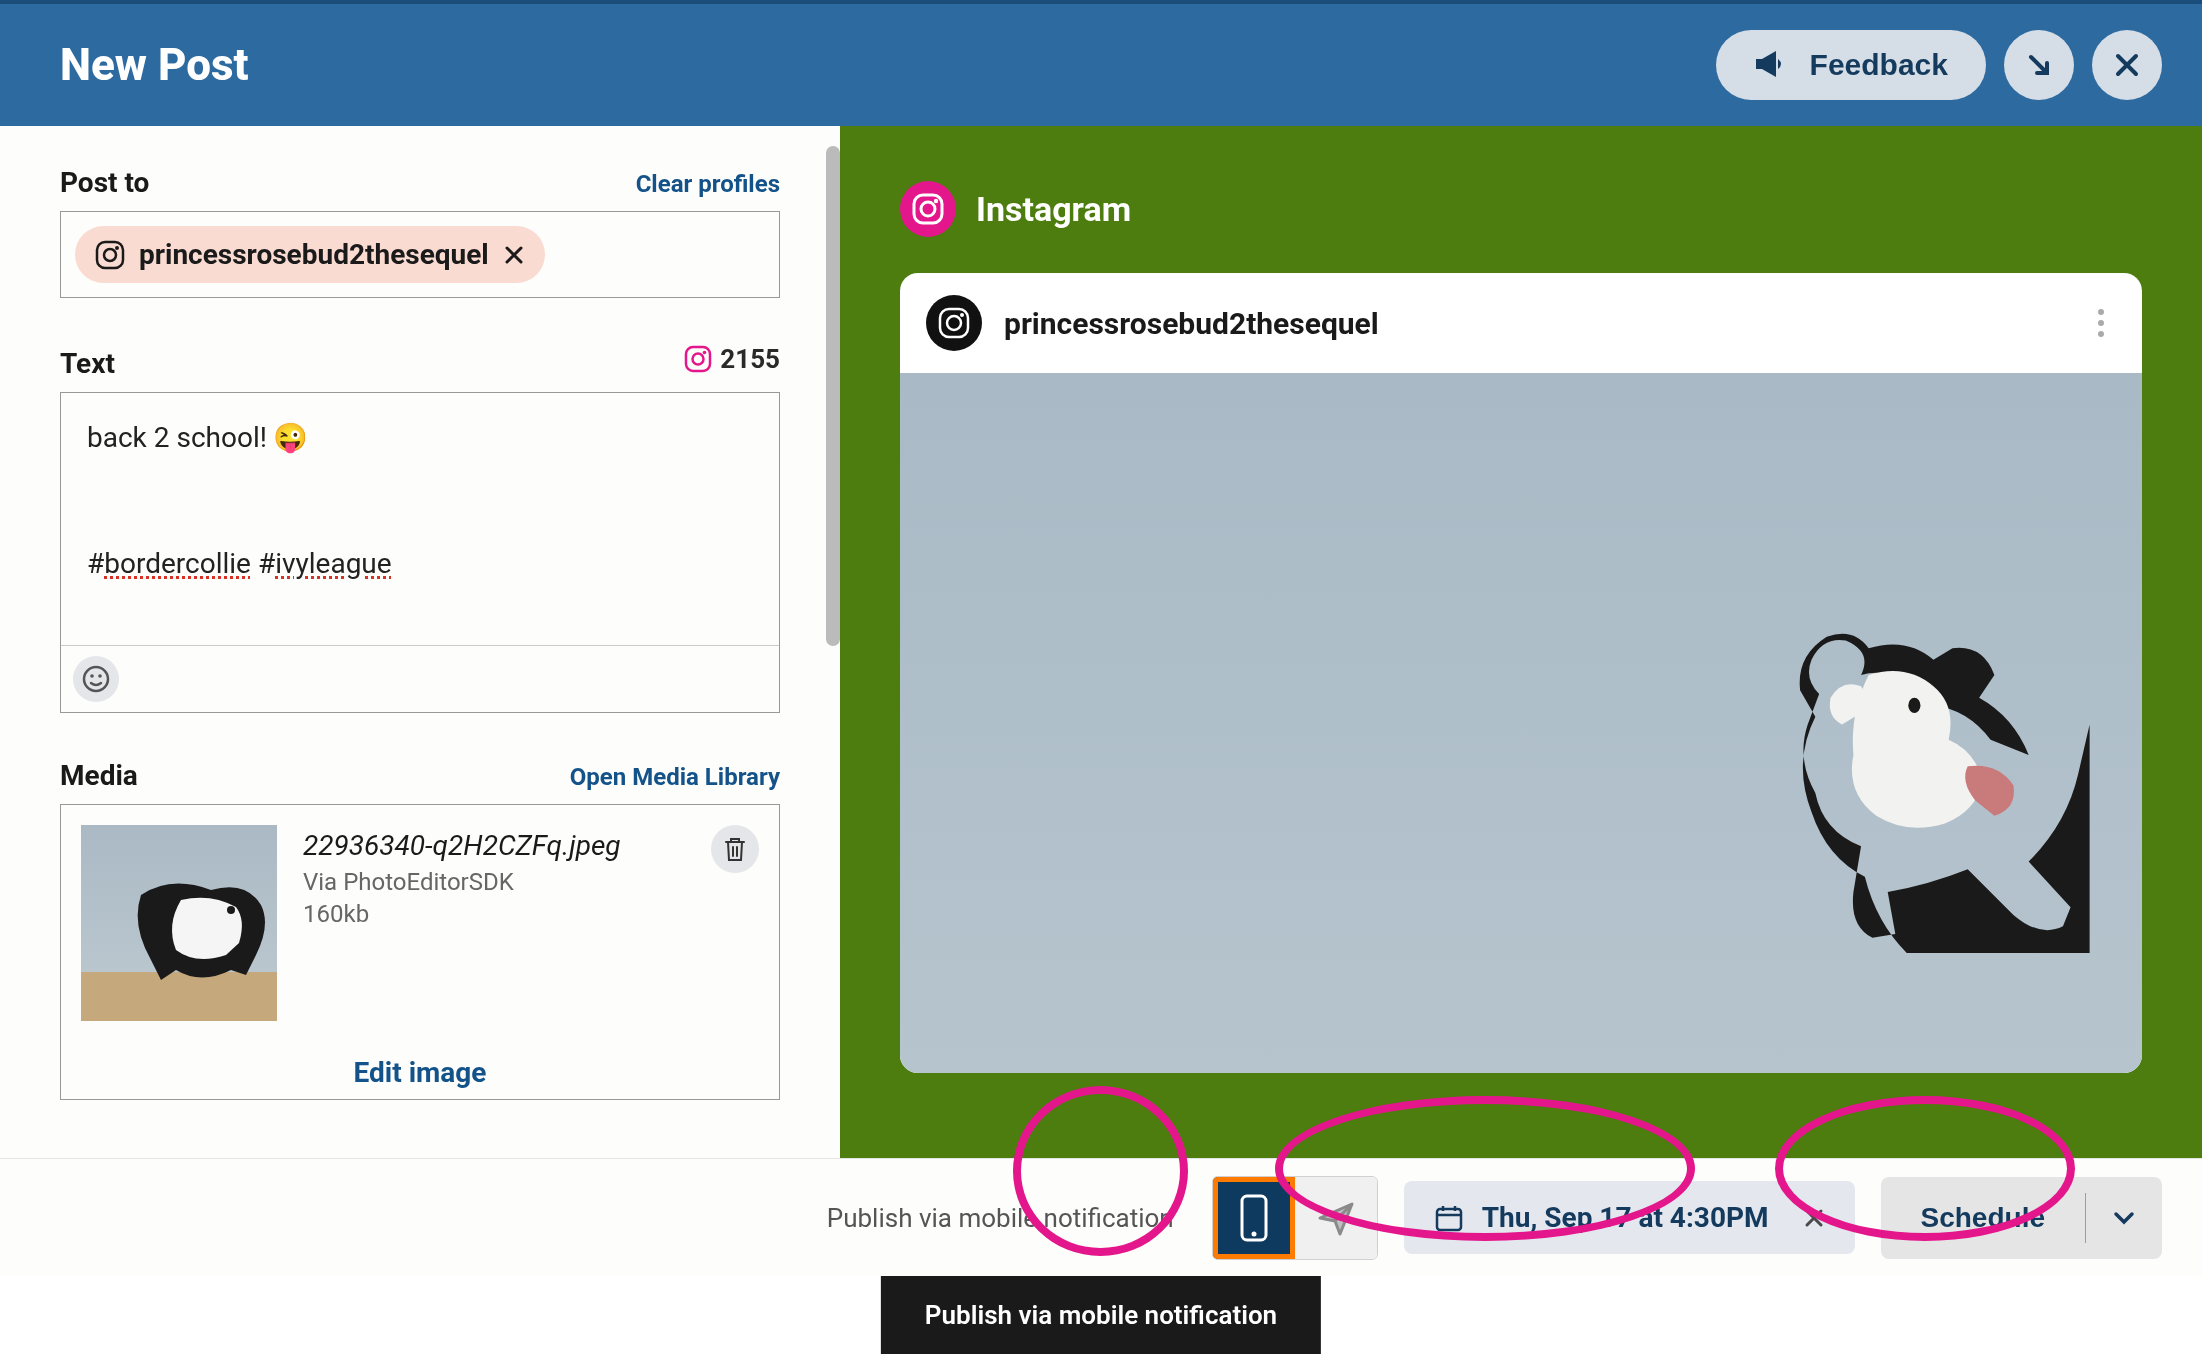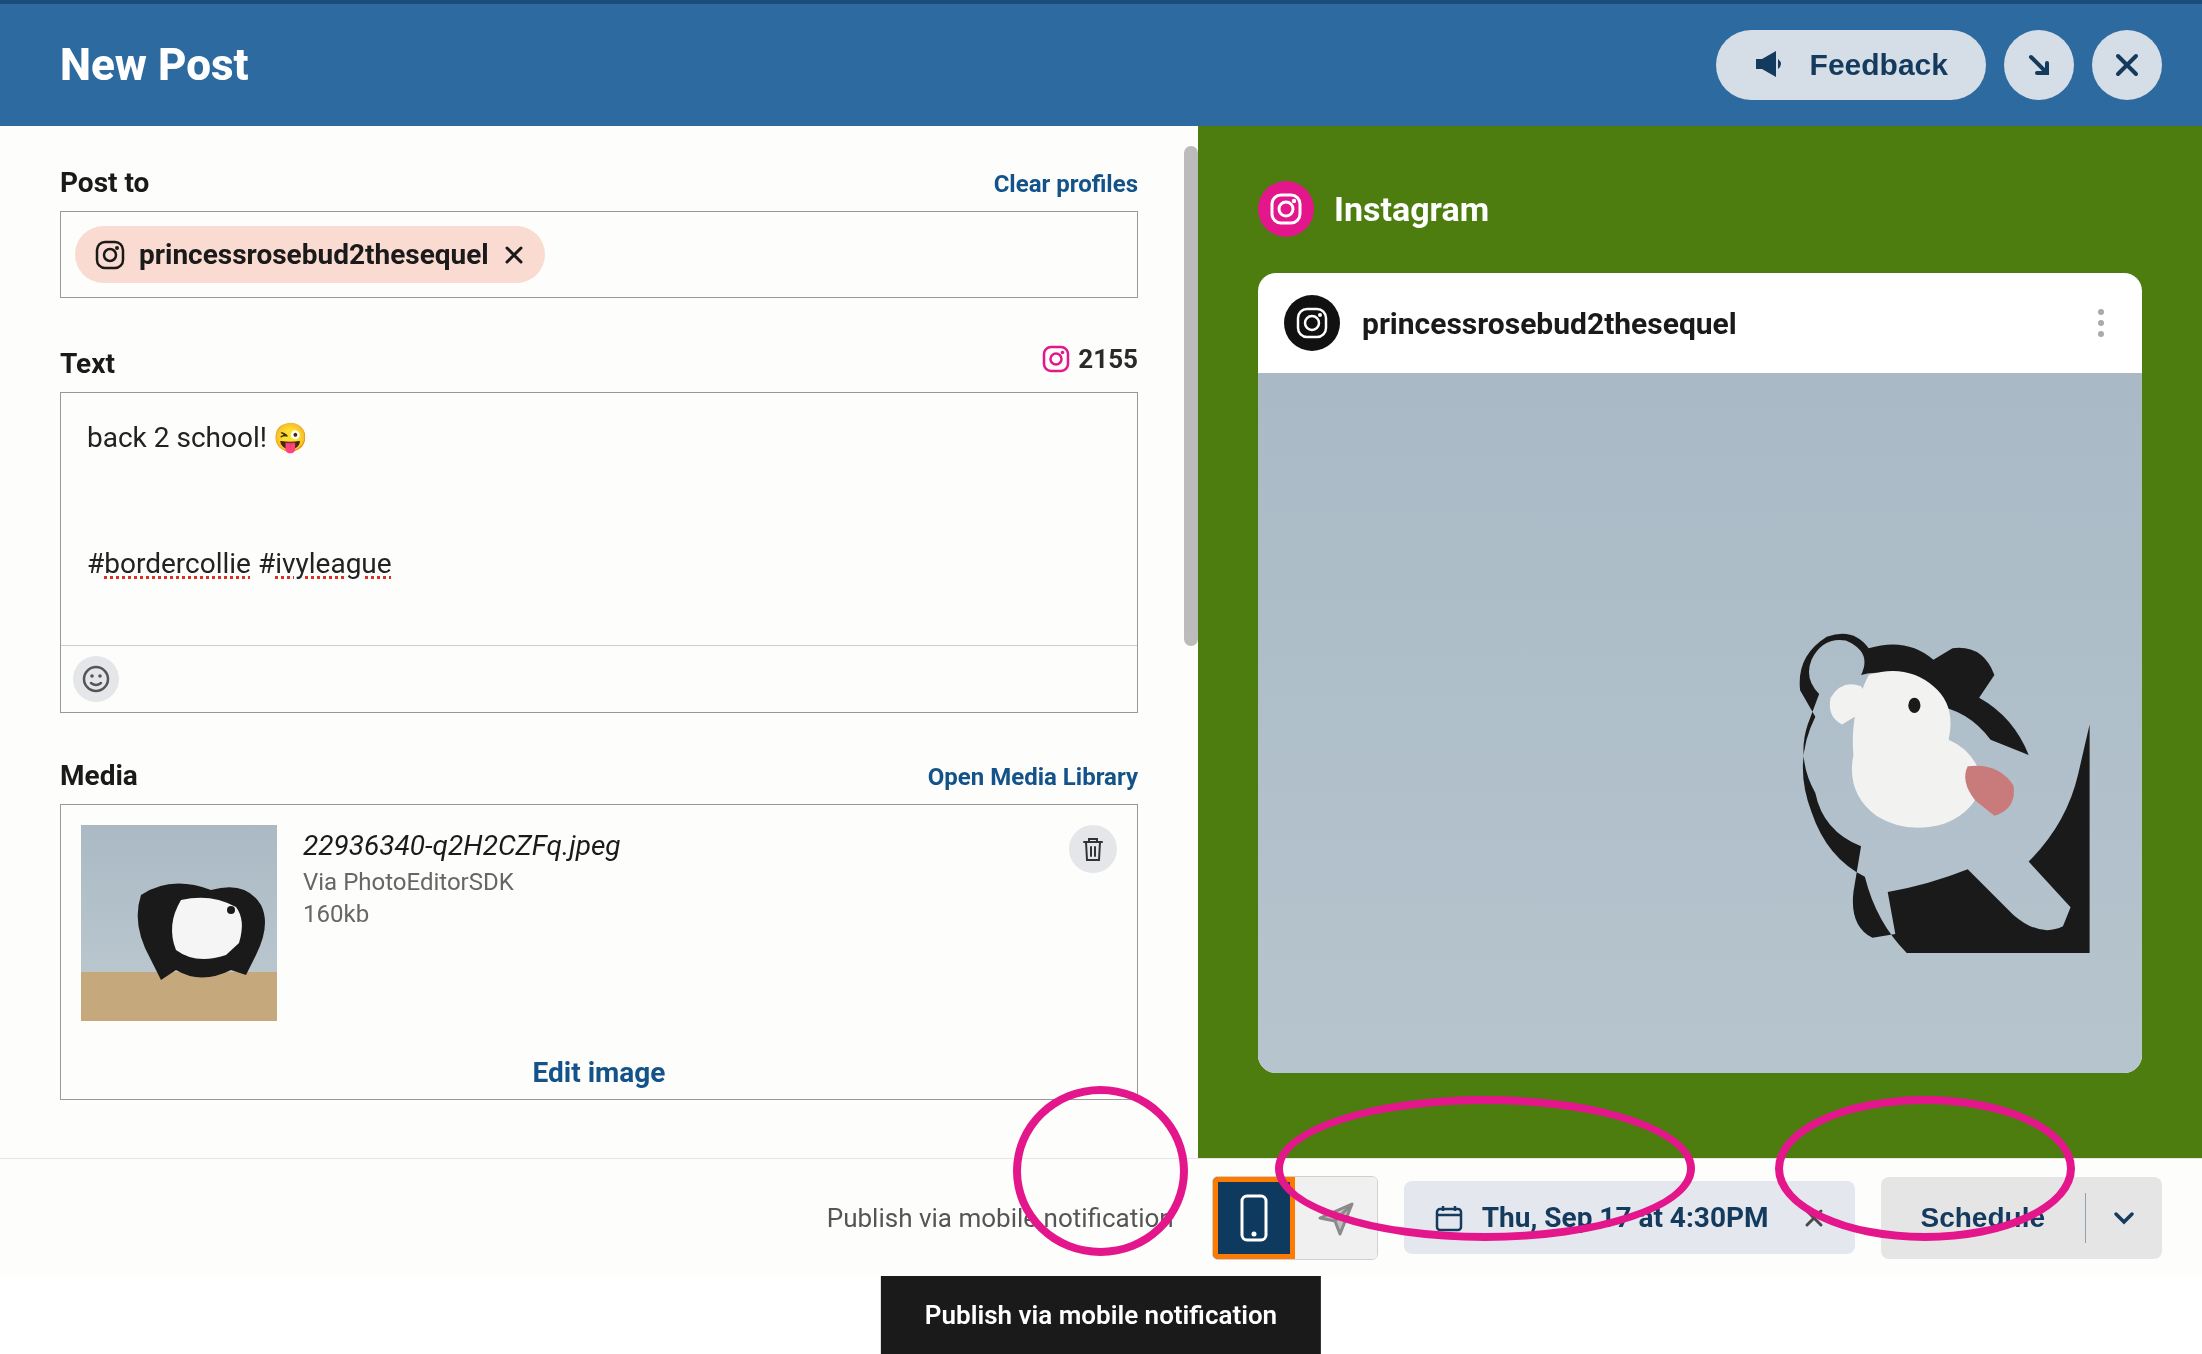--- a/index.html
+++ b/index.html
@@ -6,21 +6,21 @@
 body { font-family: -apple-system, BlinkMacSystemFont, "Segoe UI", Roboto, Helvetica, Arial, sans-serif; background: #fff; width: 2202px; height: 1354px; overflow: hidden; position: relative; }
 
 .header { background: #2d6a9f; height: 126px; display: flex; align-items: center; justify-content: space-between; padding: 0 40px 0 60px; border-top: 4px solid #1a4d7a; }
 .header-title { color: #fff; font-size: 44px; font-weight: 800; }
 .header-actions { display: flex; align-items: center; gap: 18px; }
 .feedback-btn { background: #d5dde6; border: none; border-radius: 40px; padding: 18px 38px; display: flex; align-items: center; gap: 24px; cursor: pointer; }
 .feedback-btn span { color: #143a5e; font-size: 30px; font-weight: 700; }
 .icon-btn { width: 70px; height: 70px; border-radius: 50%; background: #d5dde6; border: none; display: flex; align-items: center; justify-content: center; cursor: pointer; }
 
 .main { display: flex; height: calc(100% - 126px - 118px); }
-.left { width: 1198px; background: #fdfdfb; padding: 40px 60px 0 60px; overflow-y: auto; position: relative; }
+.left { width: 840px; background: #fdfdfb; padding: 40px 60px 0 60px; overflow-y: auto; position: relative; }
 .right { flex: 1; background: #4d7c0f; padding: 55px 60px 0 60px; position: relative; }
 
 .section-row { display: flex; justify-content: space-between; align-items: baseline; margin-bottom: 12px; }
 .section-label { font-size: 28px; font-weight: 700; color: #1a1a1a; }
 .section-link { font-size: 24px; font-weight: 700; color: #14538a; cursor: pointer; }
 
 .profile-box { border: 1.5px solid #999; padding: 14px; margin-bottom: 46px; }
 .profile-chip { display: inline-flex; align-items: center; gap: 14px; background: #fadbd1; border-radius: 40px; padding: 12px 20px; }
 .profile-chip-name { font-size: 28px; font-weight: 700; color: #1a1a1a; }
 

